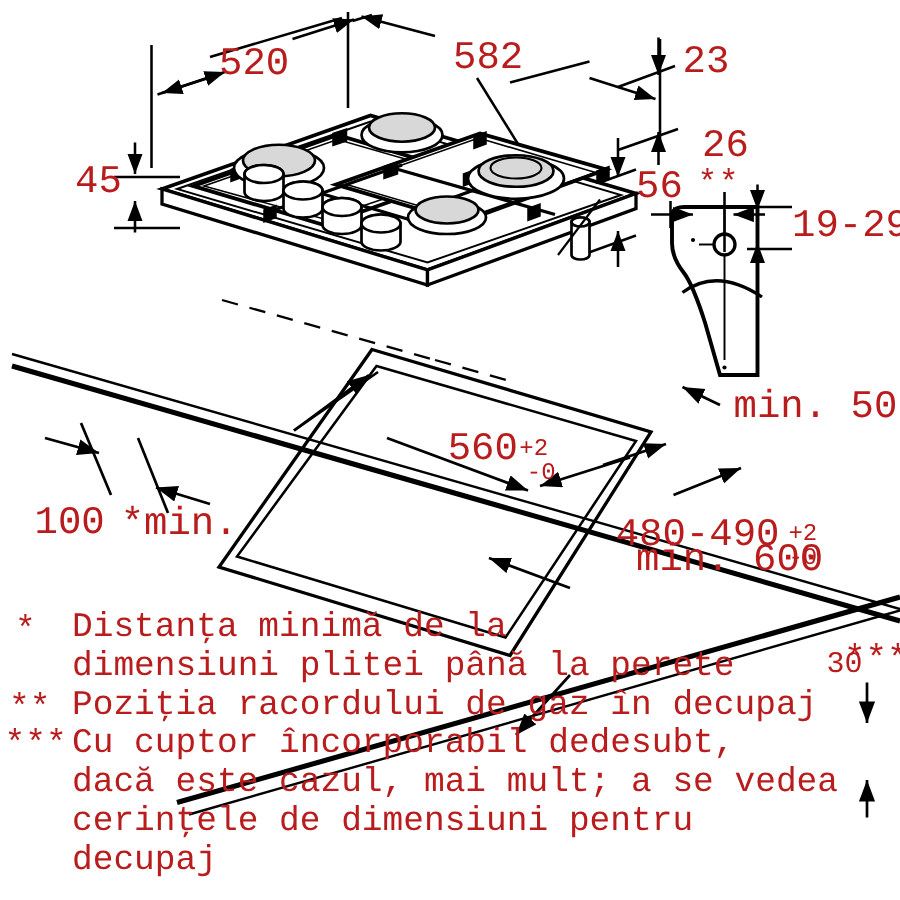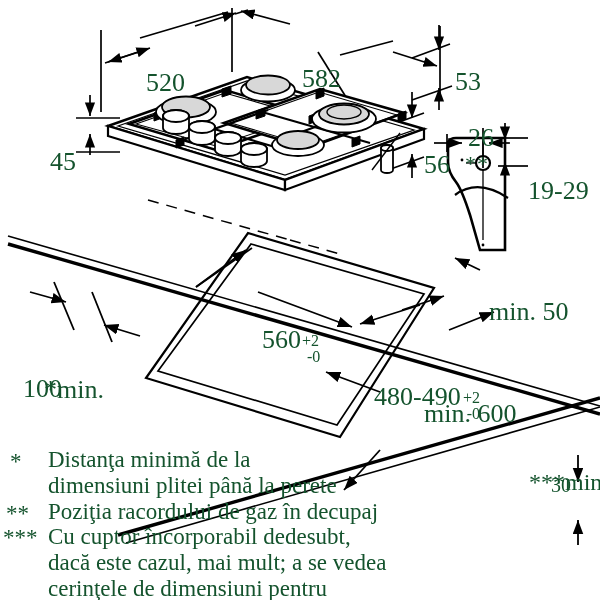--- a/index.html
+++ b/index.html
@@ -1,21 +1,21 @@
 <!DOCTYPE html>
 <html><head>
 <meta charset="utf-8">
 <style>
   html,body{margin:0;padding:0;background:#ffffff;}
   body{width:600px;height:600px;overflow:hidden;
        font-family:"Liberation Sans",sans-serif;color:#000;}
   #stage{position:relative;width:600px;height:600px;}
   svg#drawing{position:absolute;left:0;top:0;width:600px;height:600px;}
-  .txt{position:absolute;white-space:pre;color:#14532d;
-       font-family:Liberation Serif, serif;line-height:1.02;margin-top:41px;}
+  .txt{position:absolute;white-space:pre;color:#b91c1c;
+       font-family:Liberation Mono, monospace;line-height:1.02;}
   .dim{font-size:26px;letter-spacing:0px;}
   .note{font-size:23px;}
   .star{font-size:23px;}
   .tol{position:relative;display:inline-block;width:0;height:0;}
   .tolbox{position:absolute;left:1px;top:-15px;font-size:16px;line-height:1.02;}
   .tolbox i{font-style:normal;display:block;}
   .tolbox i.lo{margin-left:5px;}
 </style>
 </head>
 <body>
@@ -230,21 +230,21 @@
       <g stroke-width="1.8">
         <line x1="578" y1="455" x2="578" y2="482" marker-end="url(#ah)"></line>
         <line x1="578" y1="545" x2="578" y2="520" marker-end="url(#ah)"></line>
       </g>
 
     </g>
   </svg>
 
   <div class="txt dim" style="left:146px;top:29px;">520</div>
   <div class="txt dim" style="left:302px;top:25px;">582</div>
-  <div class="txt dim" style="left:455px;top:28px;">53</div>
+  <div class="txt dim" style="left:455px;top:28px;">23</div>
   <div class="txt dim" style="left:424px;top:111px;">56</div>
   <div class="txt dim" style="left:50px;top:108px;">45</div>
   <div class="txt dim" style="left:468px;top:84px;">26</div>
   <div class="txt dim" style="left:528px;top:137px;">19-29</div>
   <div class="txt star" style="left:465px;top:112px;font-size:22px;letter-spacing:1px;">**</div>
 
   <div class="txt dim" style="left:236px;top:259px;">
     <span>560</span><span class="tol"><span class="tolbox"><i>+2</i><i class="lo">-0</i></span></span>
   </div>
 

